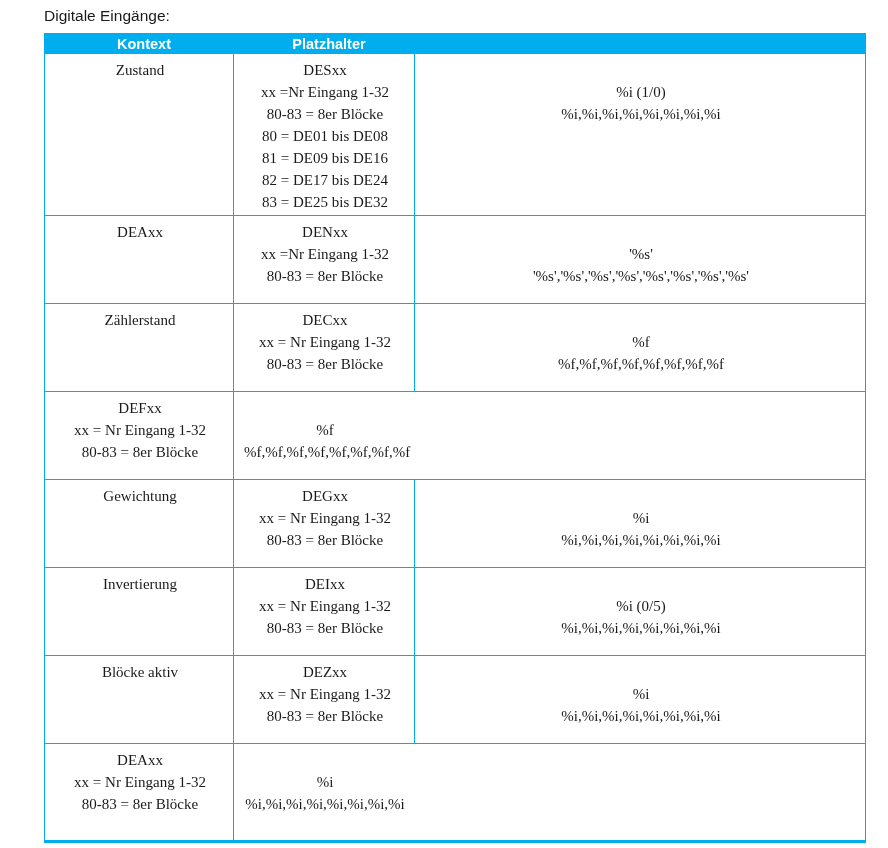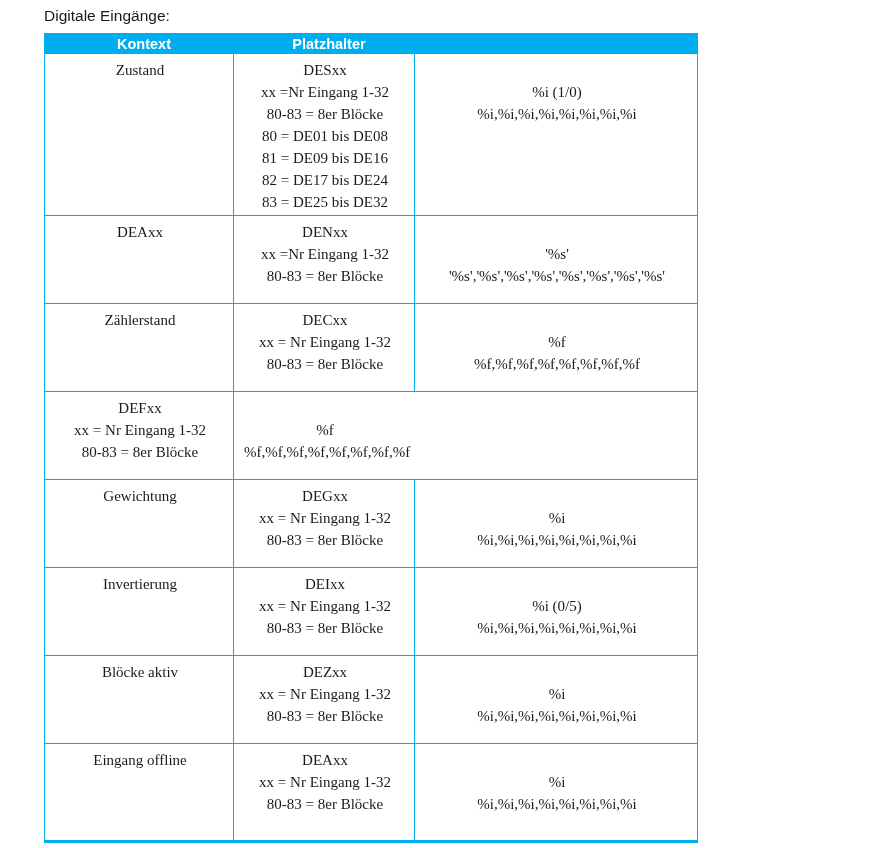--- a/index.html
+++ b/index.html
@@ -19,21 +19,21 @@
   .doc-title {
     position: absolute;
     left: 44px; top: 5px;
     font-size: 15.5px;
     line-height: 21px;
     color: var(--body-text);
   }
   .ptable {
     position: absolute;
     left: 44px; top: 33px;
-    width: 654px;
+    width: 822px;
     border-left: 1px solid var(--accent);
     border-right: 1px solid var(--accent);
     border-bottom: 3px solid var(--accent);
     background: #ffffff;
   }
   .thead {
     display: grid;
     grid-template-columns: 189px 181px 1fr;
     background: var(--accent);
     height: 21px;
@@ -147,21 +147,20 @@
       <div class="tcell">Blöcke aktiv</div>
       <div class="tcell">DEZxx
 xx = Nr Eingang 1-32
 80-83 = 8er Blöcke</div>
       <div class="tcell">
 %i
 %i,%i,%i,%i,%i,%i,%i,%i</div>
     </div>
 
     <div class="trow last">
-      <div class="tcell">Eingang offline</div>
       <div class="tcell">DEAxx
 xx = Nr Eingang 1-32
 80-83 = 8er Blöcke</div>
       <div class="tcell">
 %i
 %i,%i,%i,%i,%i,%i,%i,%i</div>
     </div>
 
   </div>
 </div>

